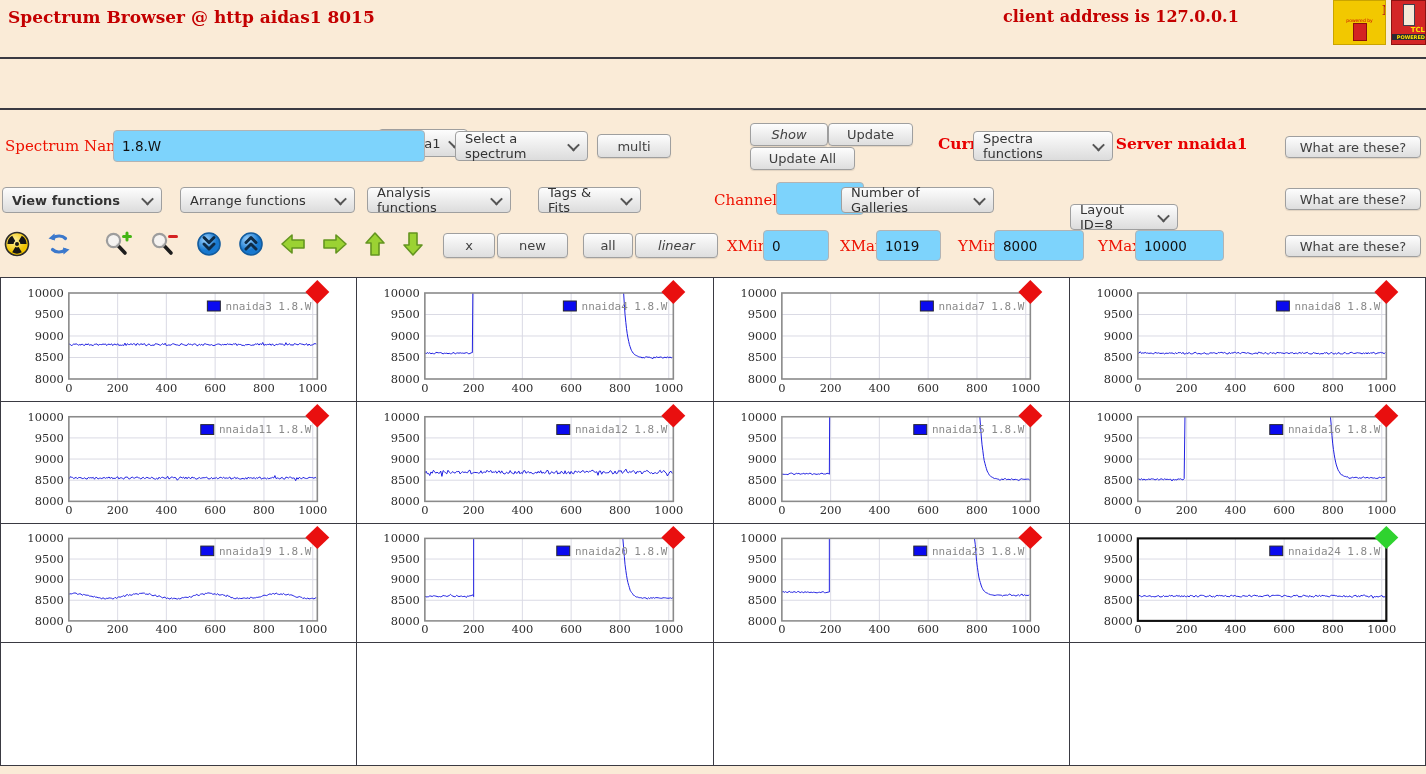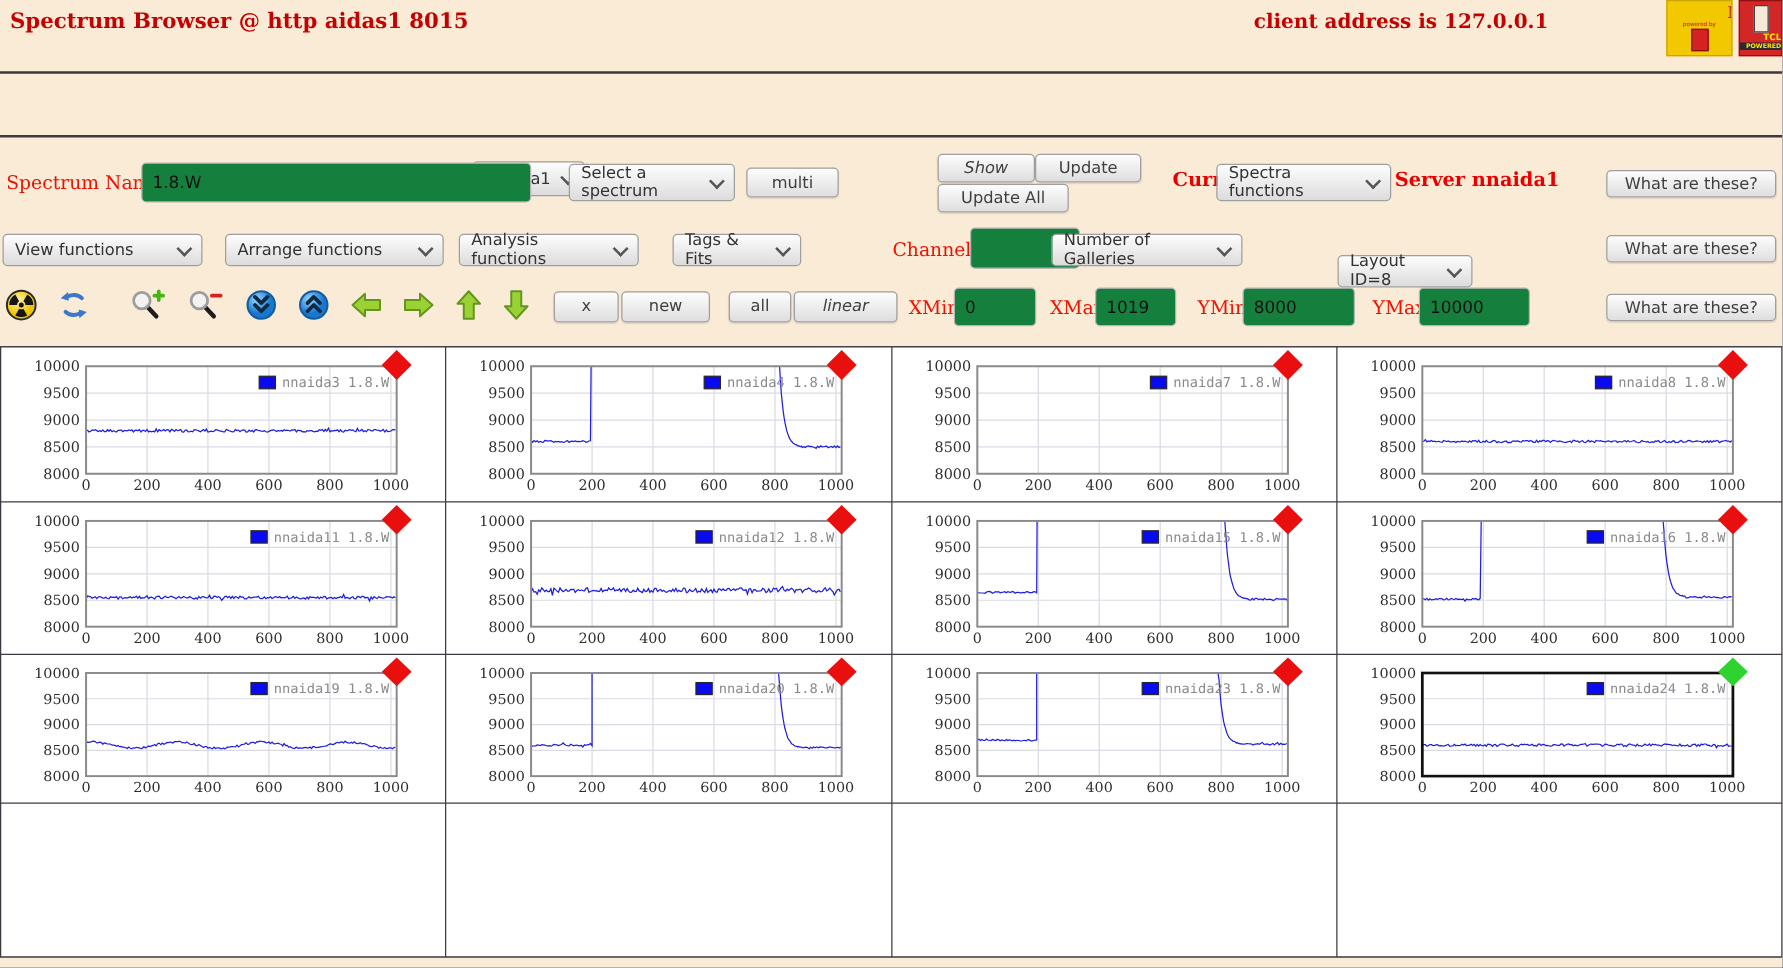--- a/index.html
+++ b/index.html
@@ -26,21 +26,21 @@
   .current{position:absolute;left:938px;top:75px;font:bold 15.5px "DejaVu Serif",serif;color:#e80000;}
   
   .btn{background:linear-gradient(#fdfdfd,#dedede);border:1px solid #9f9f9f;border-radius:4px;
        color:#404040;font:13px "DejaVu Sans",sans-serif;display:flex;align-items:center;
        justify-content:center;box-sizing:border-box;box-shadow:0 1px 1px rgba(0,0,0,.10);cursor:default;}
   .sel{background:linear-gradient(#fdfdfd,#dcdcdc);border:1px solid #9f9f9f;border-radius:4px;
        color:#333;font:13px "DejaVu Sans",sans-serif;display:flex;align-items:center;
        padding:0 9px;box-sizing:border-box;justify-content:space-between;cursor:default;}
   .chev{width:7px;height:7px;border-right:2px solid #555;border-bottom:2px solid #555;
         transform:rotate(45deg) translate(-1px,-1px);margin-left:9px;flex:0 0 auto;}
-  .inp{background:#15803d;border:1px solid #b3b3b3;border-radius:4px;font:13.5px "DejaVu Sans",sans-serif;
+  .inp{background:#7dd3fc;border:1px solid #b3b3b3;border-radius:4px;font:13.5px "DejaVu Sans",sans-serif;
        color:#111;padding:0 8px;box-sizing:border-box;outline:none;}
   .rlab{font-family:"DejaVu Serif",serif;color:#ee1100;}
   
   .iconbar{position:absolute;left:4px;top:231px;display:flex;align-items:center;}
   .tb-icon{margin-right:16px;display:inline-flex;}
   .tb-icon.gap-lg{margin-right:32px;}
   
   .gallery{position:absolute;top:277px;left:0;width:1426px;height:489px;display:grid;
      grid-template-columns:1fr 1fr 1fr 1fr;grid-template-rows:123px 121px 118px 1fr;
      gap:1px;background:#3a3a42;border:1px solid #3a3a42;box-sizing:border-box;}
@@ -87,21 +87,21 @@
     <div class="btn abs" style="left:597px;top:24px;width:74px;height:24px;">multi</div>
     <div class="btn abs" style="left:750px;top:13px;width:78px;height:23px;font-style:italic;">Show</div>
     <div class="btn abs" style="left:828px;top:13px;width:85px;height:23px;">Update</div>
     <div class="btn abs" style="left:750px;top:37px;width:105px;height:23px;">Update All</div>
     <div class="sel abs" style="left:973px;top:21px;width:140px;height:30px;">
       <span>Spectra functions</span>
       <span class="chev"></span>
     </div>
     <div class="btn abs" style="left:1285px;top:26px;width:136px;height:22px;">What are these?</div>
 
-    <div class="sel abs" style="left:2px;top:77px;width:160px;height:26px;">
+    <div class="sel abs" style="left:2px;top:77px;width:160px;height:26px;font-weight:bold;">
       <span>View functions</span>
       <span class="chev"></span>
     </div>
     <div class="sel abs" style="left:180px;top:77px;width:175px;height:26px;">
       <span>Arrange functions</span>
       <span class="chev"></span>
     </div>
     <div class="sel abs" style="left:367px;top:77px;width:144px;height:26px;">
       <span>Analysis functions</span>
       <span class="chev"></span>

